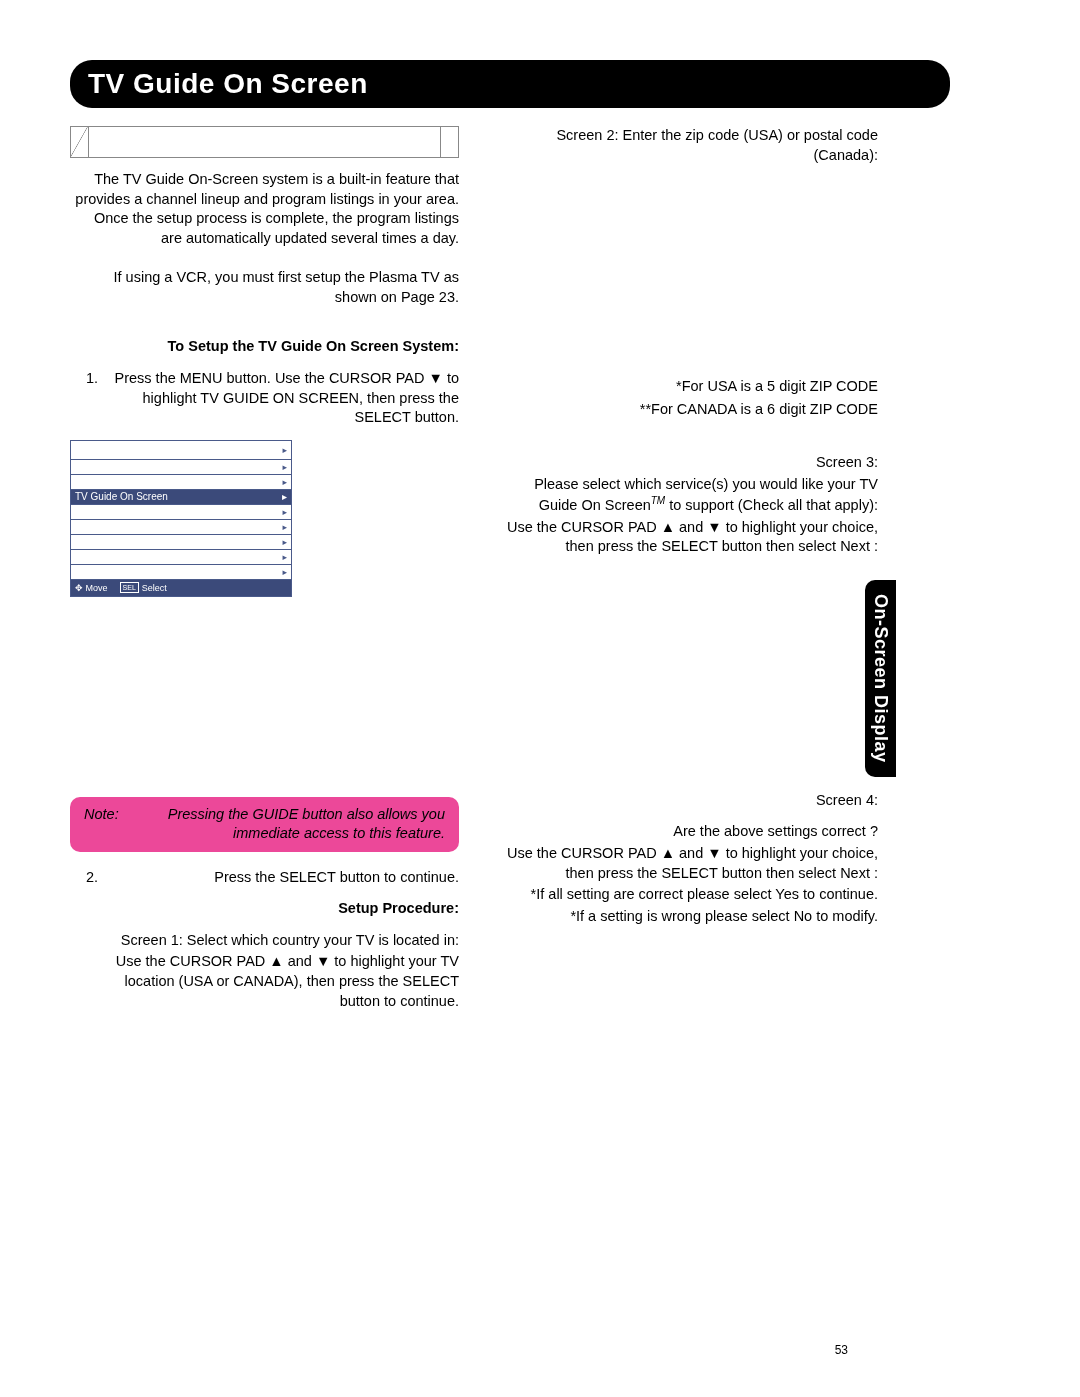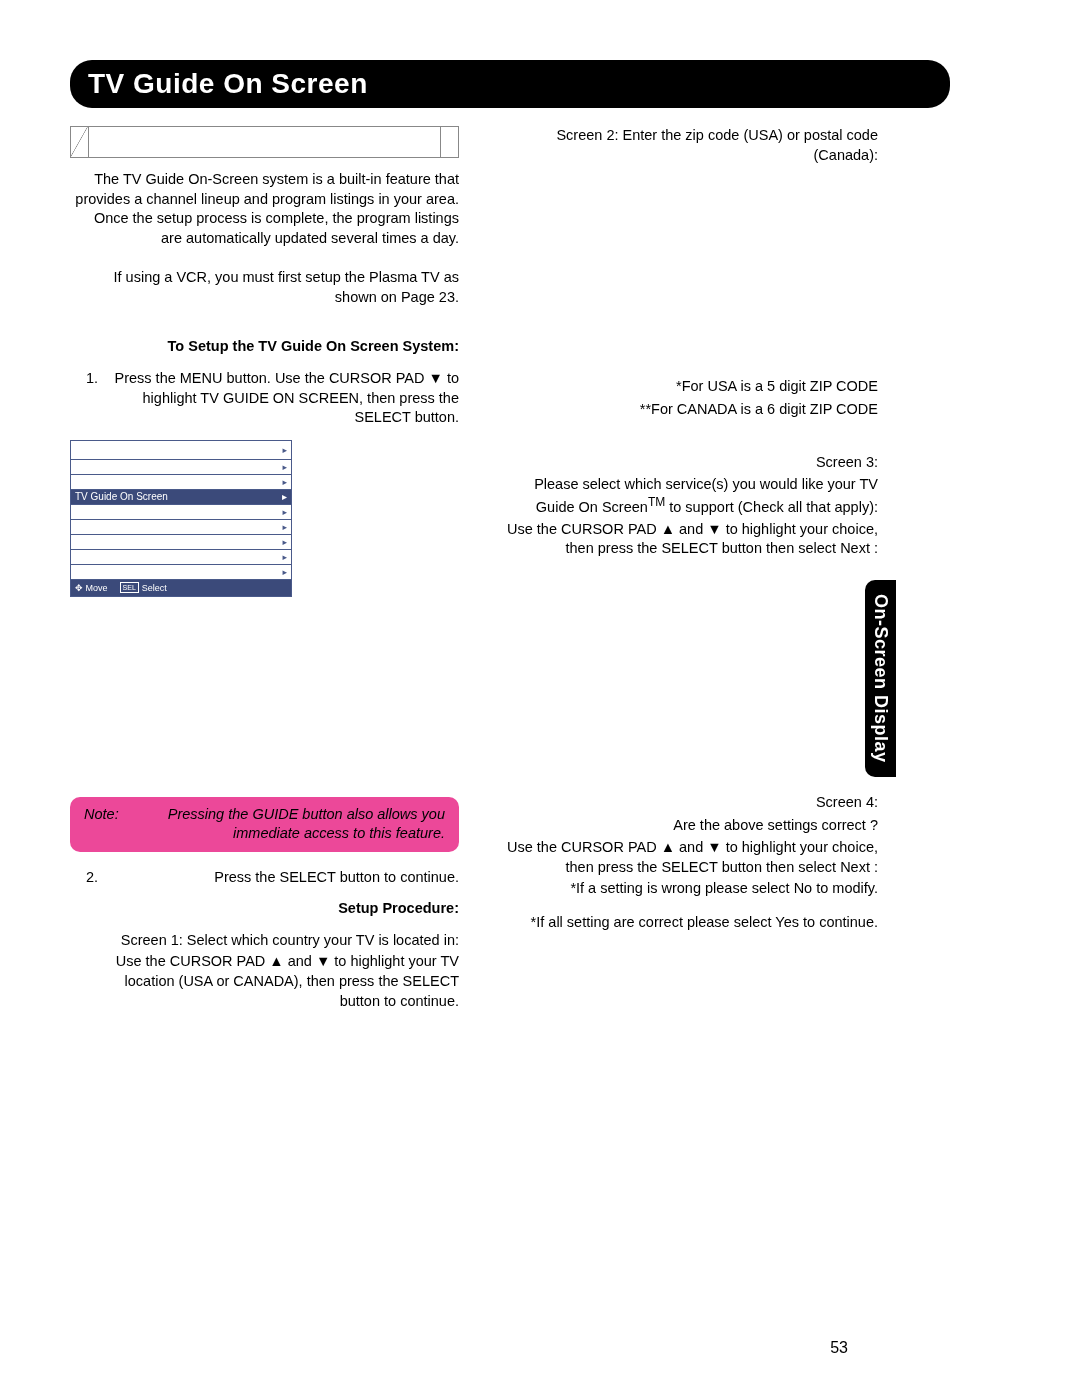--- a/index.html
+++ b/index.html
@@ -148,24 +148,24 @@
     font-weight: bold;
     font-size: 18px;
     padding: 14px 5px;
     border-radius: 10px 0 0 10px;
     letter-spacing: 0.5px;
   }
   .page-num {
     position: absolute;
     bottom: 40px;
     right: 100px;
-    font-size: 16px;
+    font-size: 12px;
     text-align: center;
   }
-  .sup { font-size: 12px; vertical-align: super; }
+  .sup { font-size: 10px; vertical-align: super; font-style: italic; }
   .small-chev { color:#4a5a8a; font-size:9px;}
 </style>
 </head>
 <body>
 
 <div class="page">
 
   <div class="title-bar">
     <span>TV Guide On Screen</span>
   </div>
@@ -269,25 +269,25 @@
       <div style="height:20px"></div>
 
       <p class="para" style="margin-bottom:2px">Screen 3:</p>
       <p class="para indent" style="padding-left:14px;margin-bottom:2px">
         <span>Please select which service(s) you would like your TV Guide On Screen</span><span class="sup">TM</span><span> to support (Check all that apply):</span>
       </p>
       <p class="para indent" style="padding-left:14px">Use the CURSOR PAD ▲ and ▼ to highlight your choice, then press the SELECT button then select Next :</p>
 
       <div style="height:220px"></div>
 
-      <p class="para" style="margin-bottom:4px">Screen 4:</p>
+      <p class="para" style="margin-bottom:12px">Screen 4:</p>
       <p class="para indent" style="padding-left:14px;margin-bottom:2px">Are the above settings correct ?</p>
       <p class="para indent" style="padding-left:14px;margin-bottom:2px">Use the CURSOR PAD ▲ and ▼ to highlight your choice, then press the SELECT button then select Next :</p>
+      <p class="para indent" style="padding-left:14px;margin-bottom:2px">*If all setting are correct please select Yes to continue.</p>
       <p class="para indent" style="padding-left:14px">*If a setting is wrong please select No to modify.</p>
-      <p class="para indent" style="padding-left:14px;margin-bottom:2px">*If all setting are correct please select Yes to continue.</p>
 
     </div>
   </div>
 
   <div class="side-tab">On-Screen Display</div>
 
   <div class="page-num">53</div>
 
 </div>
 

